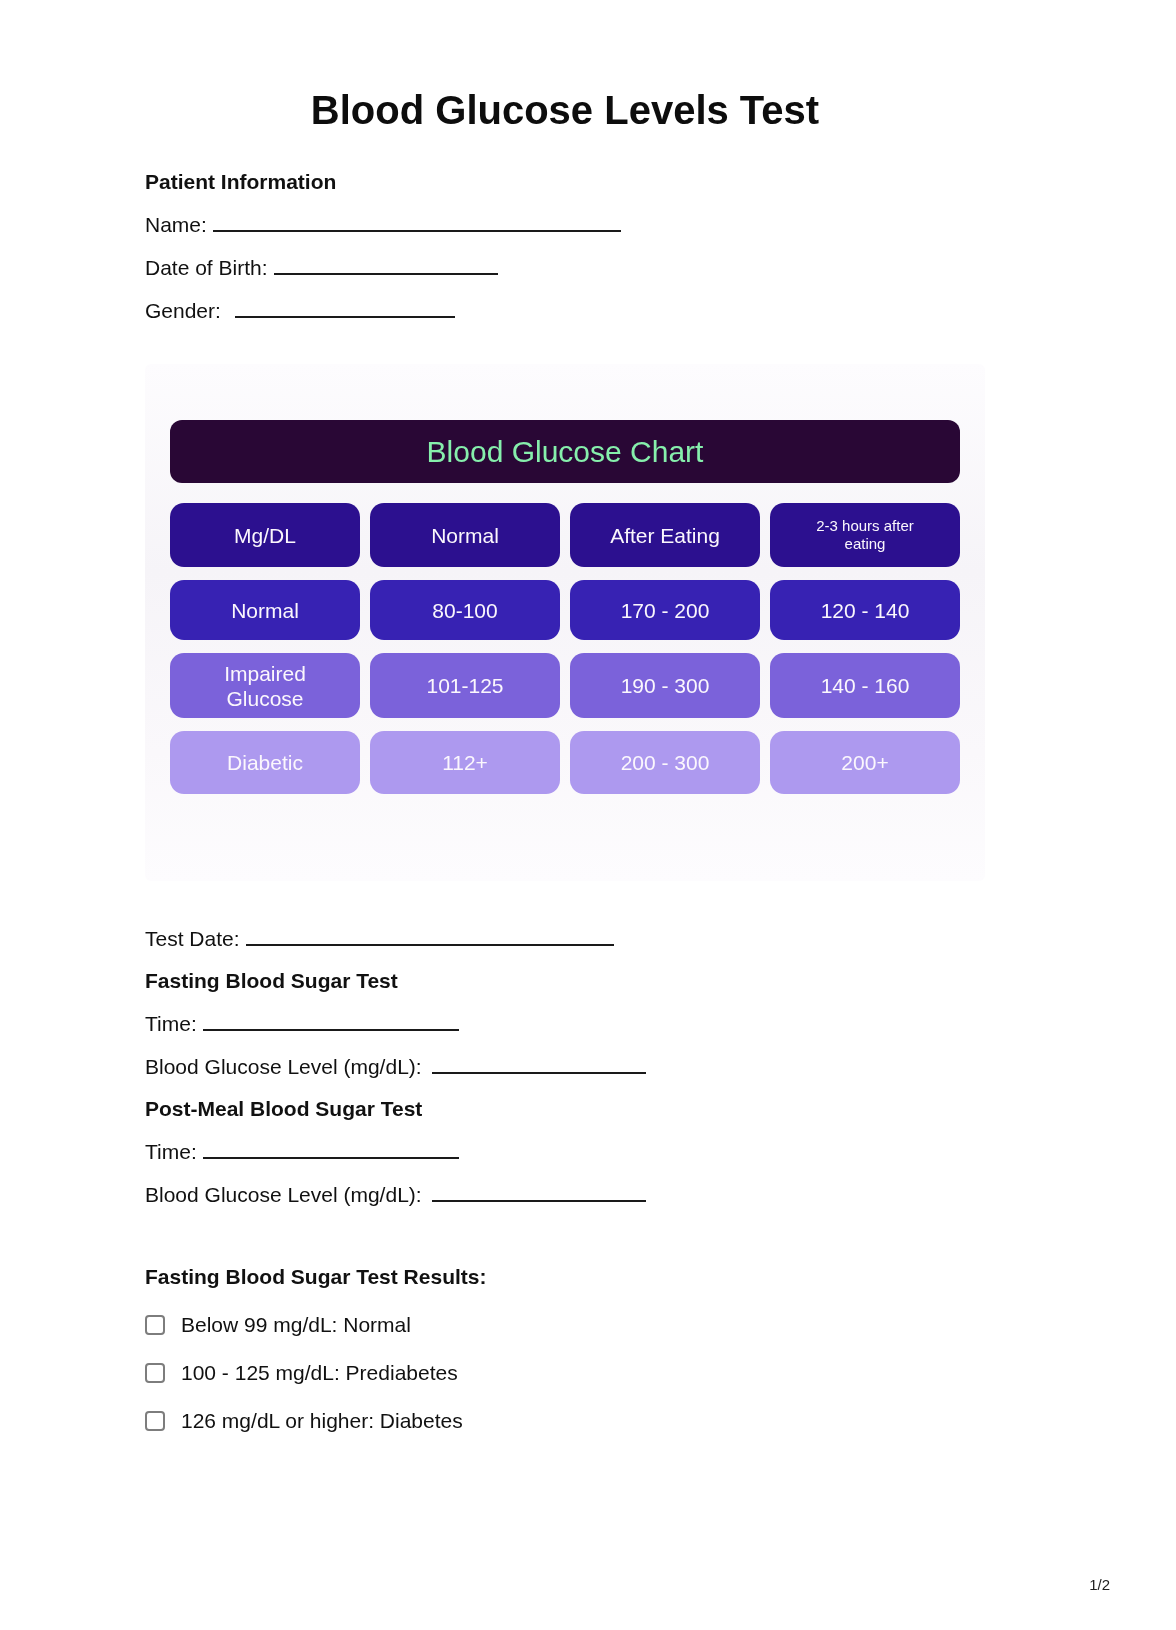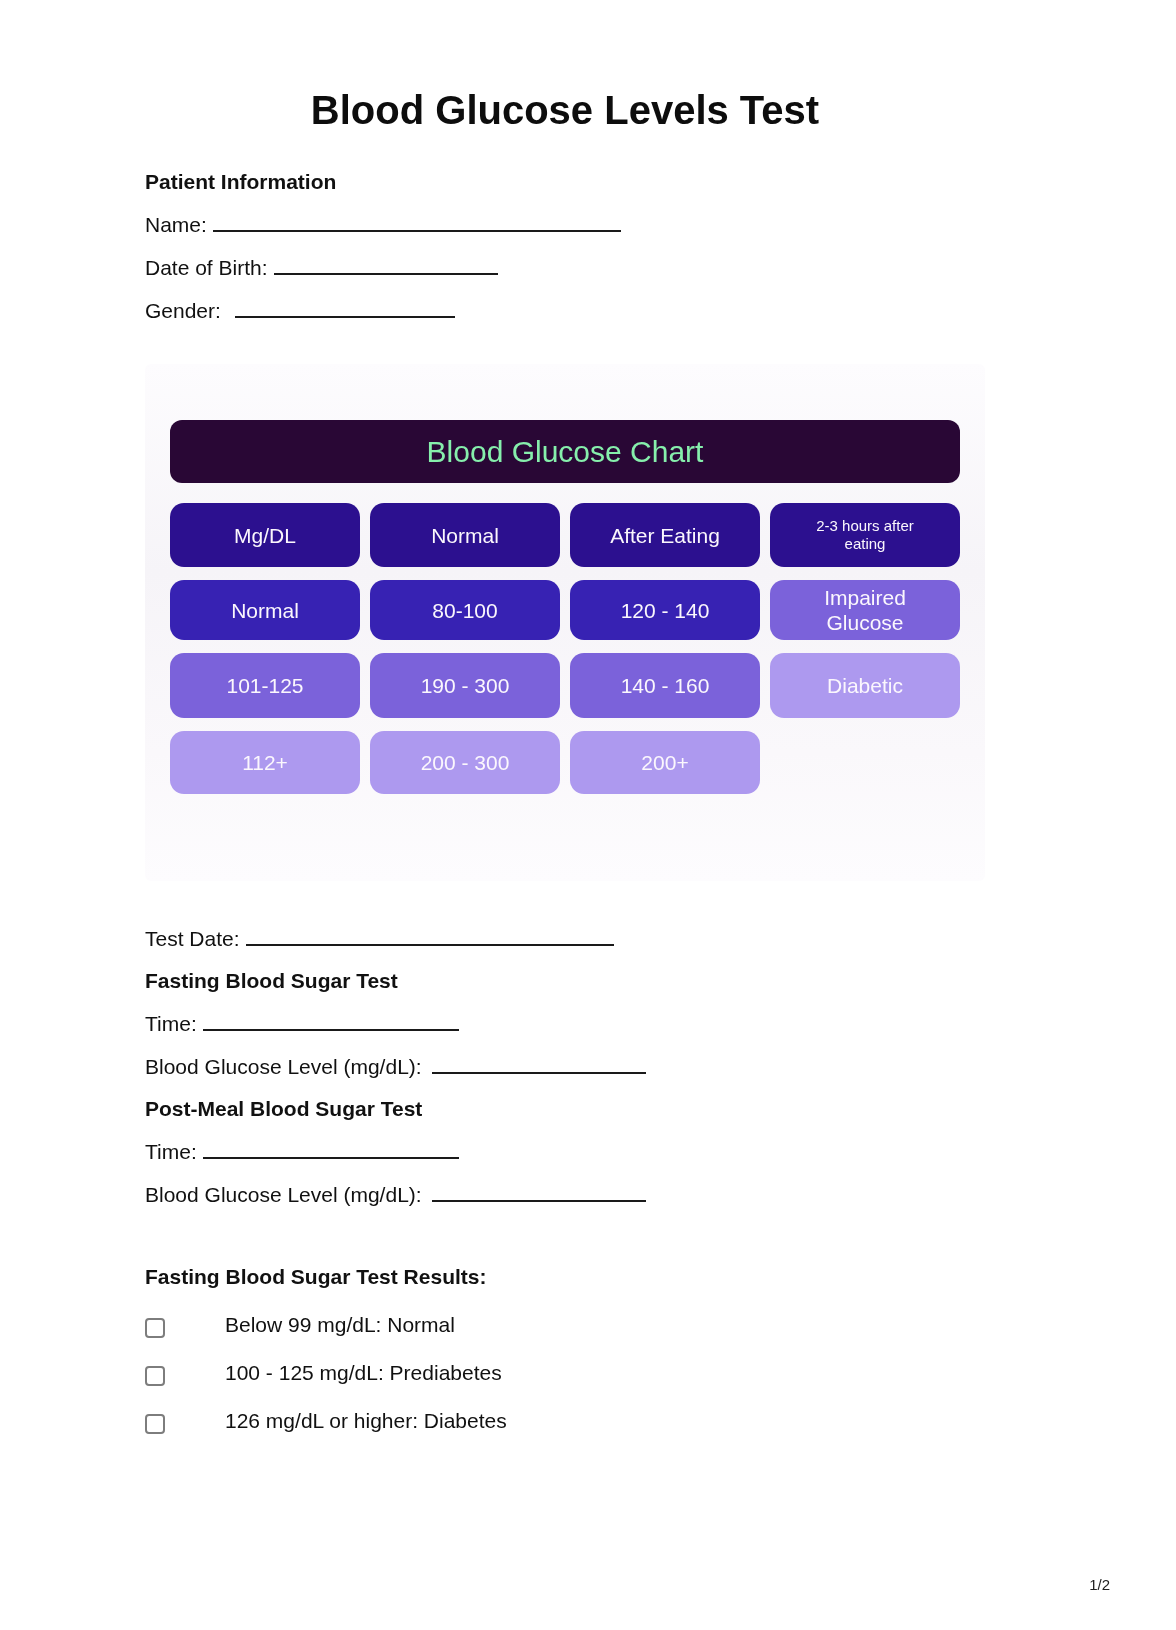--- a/index.html
+++ b/index.html
@@ -92,21 +92,21 @@
   .impaired { background: #7b62da; }
   .diabetic { background: #ad99ef; }
   .small-text { font-size: 15px; line-height: 18px; }
 
   
   .results-heading { margin-top: 56px; }
   .check-row {
     margin-top: 22px;
     font-size: 21px;
     line-height: 26px;
-    display: flex; align-items: flex-end; gap: 44px;
+    display: flex; align-items: center;
   }
   .checkbox {
     display: inline-block;
     width: 16px; height: 16px;
     border: 2px solid #7d7d7d;
     border-radius: 4px;
     margin-right: 16px;
     background: #ffffff;
     flex: 0 0 auto;
   }
@@ -142,20 +142,21 @@
       <span class="chart-title">Blood Glucose Chart</span>
     </div>
     <div class="chart-table">
       <div class="chart-cell hdr">Mg/DL</div>
       <div class="chart-cell hdr">Normal</div>
       <div class="chart-cell hdr">After Eating</div>
       <div class="chart-cell hdr small-text">2-3 hours after eating</div>
 
       <div class="chart-cell normal">Normal</div>
       <div class="chart-cell normal">80-100</div>
+      <div class="chart-cell normal">170 - 200</div>
       <div class="chart-cell normal">120 - 140</div>
 
       <div class="chart-cell impaired">Impaired Glucose</div>
       <div class="chart-cell impaired">101-125</div>
       <div class="chart-cell impaired">190 - 300</div>
       <div class="chart-cell impaired">140 - 160</div>
 
       <div class="chart-cell diabetic">Diabetic</div>
       <div class="chart-cell diabetic">112+</div>
       <div class="chart-cell diabetic">200 - 300</div>

